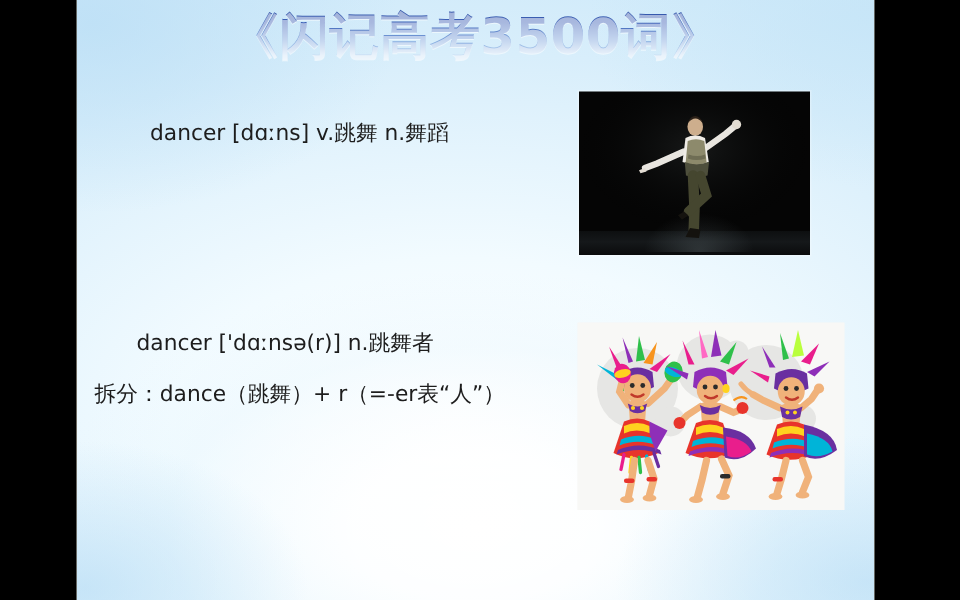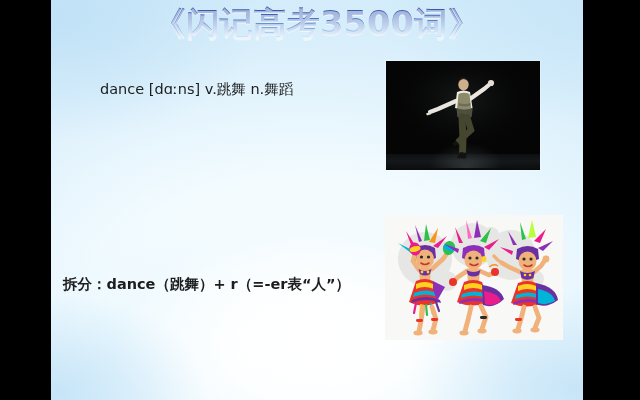--- a/index.html
+++ b/index.html
@@ -56,21 +56,21 @@
     font-family:"DejaVu Sans", sans-serif;
     color:#1d1d1d;
     font-size:14.5px;
     line-height:20px;
     white-space:nowrap;
     z-index:6;
   }
   #line1 { left:49px;  top:79px;  }
   #line2 { left:37px;  top:120px; }
   #line3 { left:40px;  top:219px; }
-  #line4 { left:12px;  top:274px;font-weight:bold; }
+  #line4 { left:12px;  top:253px; }
 
   
   #photo-dancer {
     position:absolute; left:335px; top:61px; width:154px; height:109px;
     background:#050505;
     overflow:hidden; z-index:8;
     box-shadow:0 0 0 1px rgba(255,255,255,0.25);
   }
   #photo-dancer .floor {
     position:absolute; left:0; bottom:0; width:100%; height:16px;
@@ -92,21 +92,22 @@
 
 <div id="screen">
 
   <div class="bar-left"></div>
   <div class="bar-right"></div>
 
   <div id="slide">
 
     <div id="title">《闪记高考3500词》</div>
 
-    <div class="line" id="line1">dance [dɑːns] v.跳舞  n.舞蹈</div>
+    <div class="line" id="line1">dancer [dɑːns] v.跳舞  n.舞蹈</div>
+    <div class="line" id="line3">dancer ['dɑːnsə(r)] n.跳舞者</div>
     <div class="line" id="line4">拆分：dance（跳舞）+ r（=-er表“人”）</div>
 
     <div id="photo-dancer">
       <div class="floor"></div>
       <div class="glow"></div>
       <svg width="154" height="109" viewBox="0 0 154 109" style="position:absolute;left:0;top:0">
         <defs>
           <radialGradient id="spot" cx="50%" cy="35%" r="55%">
             <stop offset="0%" stop-color="#1a1c1c" stop-opacity="0.85"></stop>
             <stop offset="100%" stop-color="#000" stop-opacity="0"></stop>

